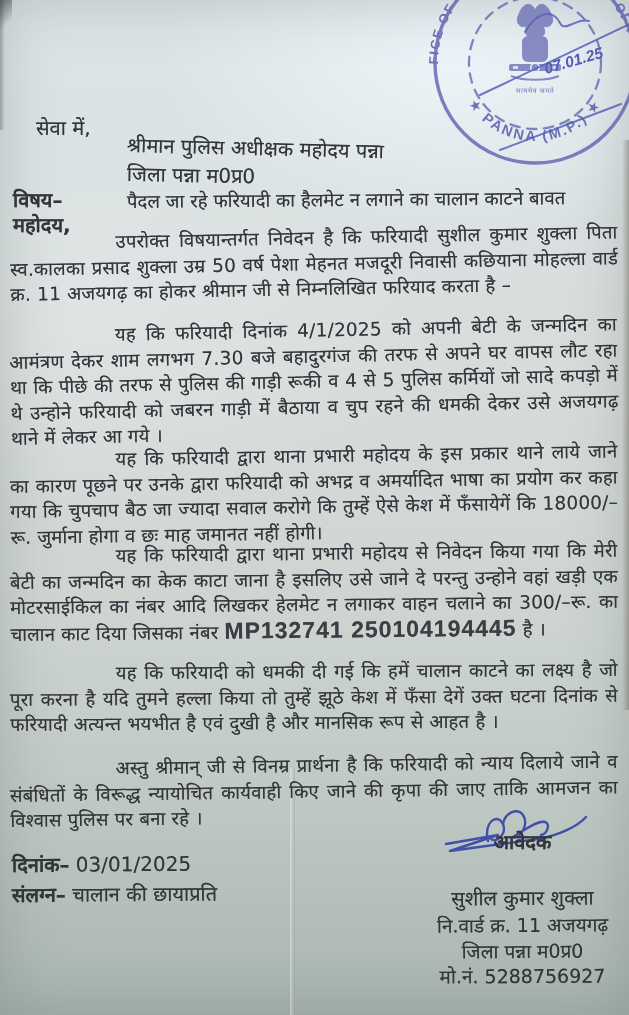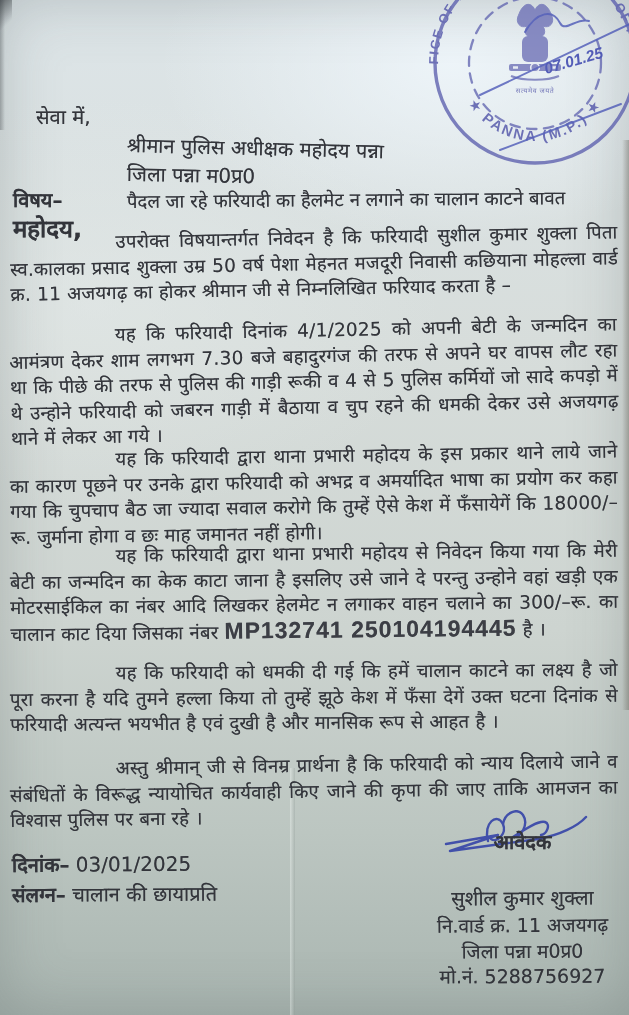--- a/index.html
+++ b/index.html
@@ -82,26 +82,26 @@
 
       <g stroke="#4450b4" stroke-width="2" fill="none" stroke-linecap="round" opacity=".85">
         <path d="M 101,80 C 113,59 129,57 136,71 C 141,81 153,65 165,69"></path>
         <line x1="56" y1="143" x2="206" y2="72"></line>
         <line x1="76" y1="198" x2="197" y2="152"></line>
       </g>
       <text class="pen-date" transform="translate(122,122) rotate(-16)">07.01.25</text>
     </svg>
   </div>
 
-  <div class="abs ink" style="left:36px;top:103px;font-size:20px;">सेवा में,</div>
+  <div class="abs ink" style="left:36px;top:114px;font-size:20px;">सेवा में,</div>
   <div class="abs ink nowrap" style="left:127px;top:131px;font-size:20px;transform:rotate(1.4deg);transform-origin:left center;">श्रीमान पुलिस अधीक्षक महोदय पन्ना</div>
   <div class="abs ink nowrap" style="left:127px;top:160px;font-size:20px;transform:rotate(1deg);transform-origin:left center;">जिला पन्ना म0प्र0</div>
   <div class="abs ink bold" style="left:13px;top:186px;font-size:20px;">विषय–</div>
   <div class="abs ink nowrap" style="left:127px;top:188px;font-size:18.5px;transform:rotate(-.5deg);transform-origin:left center;">पैदल जा रहे फरियादी का हैलमेट न लगाने का चालान काटने बावत</div>
-  <div class="abs ink bold" style="left:13px;top:211px;font-size:24px;">महोदय,</div>
+  <div class="abs ink bold" style="left:13px;top:211px;font-size:20px;">महोदय,</div>
 
   <div class="abs para ink" style="top:231px;transform:rotate(-1.1deg);">उपरोक्त विषयान्तर्गत निवेदन है कि फरियादी सुशील कुमार शुक्ला पिता स्व.कालका प्रसाद शुक्ला उम्र 50 वर्ष पेशा मेहनत मजदूरी निवासी कछियाना मोहल्ला वार्ड क्र. 11 अजयगढ़ का होकर श्रीमान जी से निम्नलिखित फरियाद करता है –</div>
   <div class="abs para ink" style="top:324px;transform:rotate(-1.2deg);">यह कि फरियादी दिनांक 4/1/2025 को अपनी बेटी के जन्मदिन का आमंत्रण देकर शाम लगभग 7.30 बजे बहादुरगंज की तरफ से अपने घर वापस लौट रहा था कि पीछे की तरफ से पुलिस की गाड़ी रूकी व 4 से 5 पुलिस कर्मियों जो सादे कपड़ो में थे उन्होने फरियादी को जबरन गाड़ी में बैठाया व चुप रहने की धमकी देकर उसे अजयगढ़ थाने में लेकर आ गये ।</div>
   <div class="abs para ink" style="top:448px;transform:rotate(-.9deg);">यह कि फरियादी द्वारा थाना प्रभारी महोदय के इस प्रकार थाने लाये जाने का कारण पूछने पर उनके द्वारा फरियादी को अभद्र व अमर्यादित भाषा का प्रयोग कर कहा गया कि चुपचाप बैठ जा ज्यादा सवाल करोगे कि तुम्हें ऐसे केश में फँसायेगें कि 18000/–रू. जुर्माना होगा व छः माह जमानत नहीं होगी।</div>
   <div class="abs para ink" style="top:544px;transform:rotate(-.6deg);">
     <span>यह कि फरियादी द्वारा थाना प्रभारी महोदय से निवेदन किया गया कि मेरी बेटी का जन्मदिन का केक काटा जाना है इसलिए उसे जाने दे परन्तु उन्होने वहां खड़ी एक मोटरसाईकिल का नंबर आदि लिखकर हेलमेट न लगाकर वाहन चलाने का 300/–रू. का चालान काट दिया जिसका नंबर </span><span class="challan-number">MP132741 250104194445</span><span> है ।</span>
   </div>
   <div class="abs para ink" style="top:661px;transform:rotate(-.4deg);">यह कि फरियादी को धमकी दी गई कि हमें चालान काटने का लक्ष्य है जो पूरा करना है यदि तुमने हल्ला किया तो तुम्हें झूठे केश में फँसा देगें उक्त घटना दिनांक से  फरियादी अत्यन्त भयभीत है एवं दुखी है और मानसिक रूप से आहत है ।</div>
   <div class="abs para ink" style="top:757px;transform:rotate(-.8deg);">अस्तु श्रीमान् जी से विनम्र प्रार्थना है कि फरियादी को न्याय दिलाये जाने व संबंधितों के विरूद्ध न्यायोचित कार्यवाही किए जाने की कृपा की जाए ताकि आमजन का विश्वास पुलिस पर बना रहे ।</div>
 

